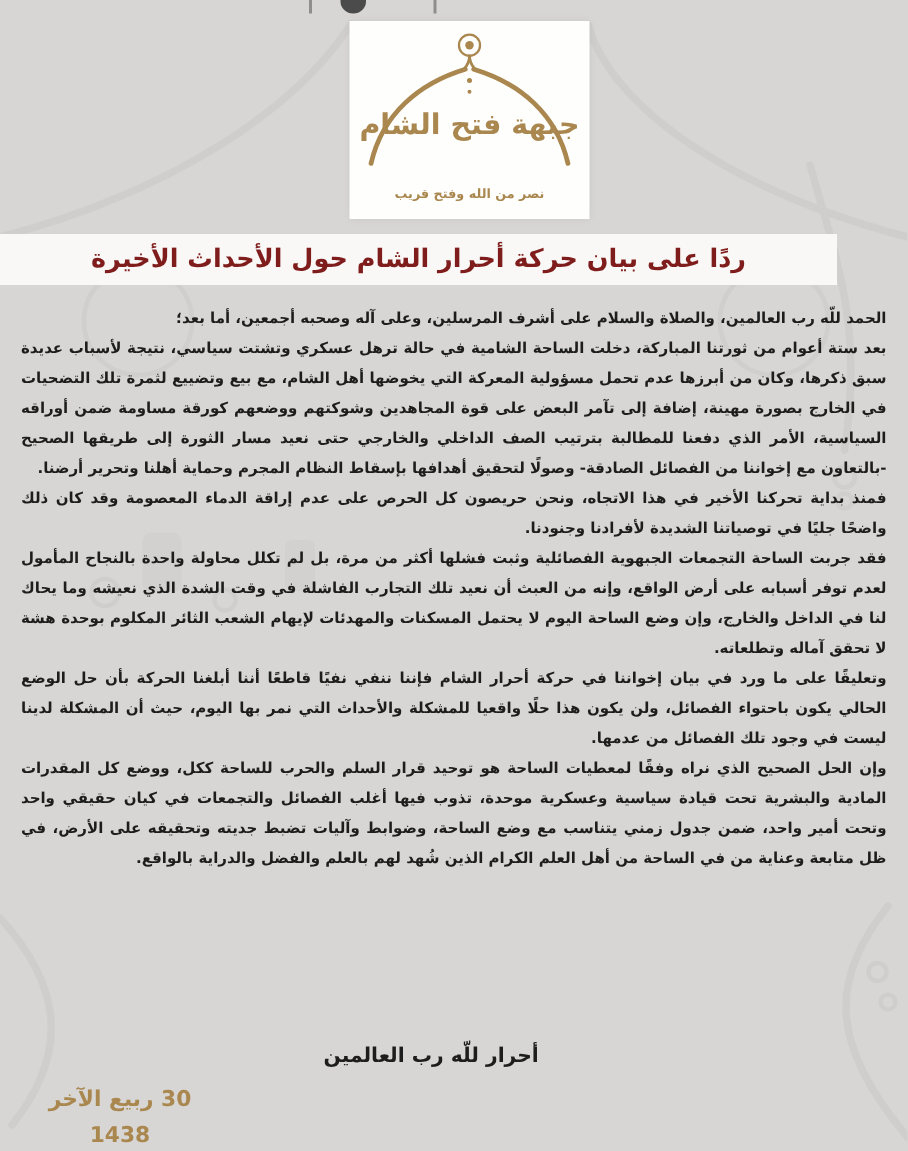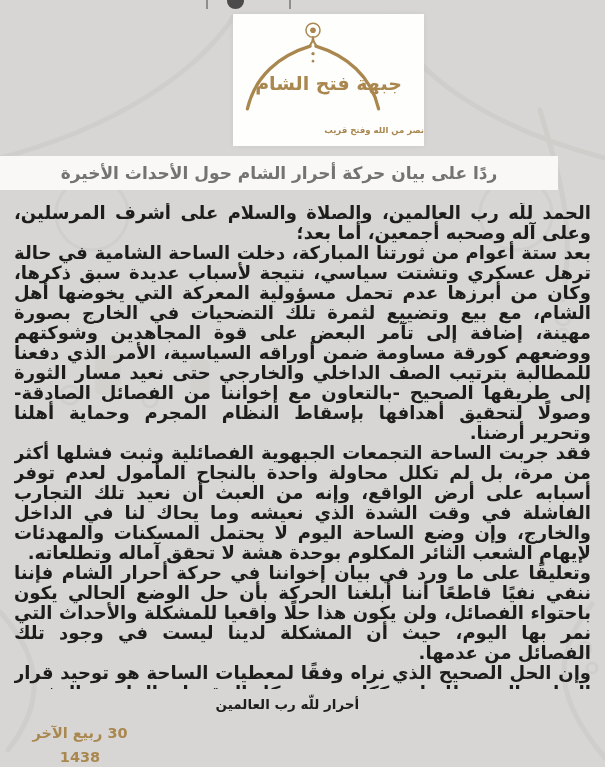--- a/index.html
+++ b/index.html
@@ -32,67 +32,67 @@
   .orn-line.left{left:206px;}
   .orn-line.right{left:289px;}
   .orn-bead{
     position:absolute;top:-7px;left:227px;
     width:17px;height:16px;border-radius:50%;
     background:#4b4b4b;
   }
   
   .logo-card{
     position:absolute;top:14px;left:233px;
-    width:191px;height:132px;
+    width:160px;height:132px;
     background:#fefefd;
     z-index:1;
     box-shadow:0 0 6px rgba(0,0,0,0.06);
   }
   .logo-dome{position:absolute;top:4px;left:5px;}
   .logo-name{
     position:absolute;top:58px;left:0;width:100%;
     text-align:center;
     color:var(--gold);
     font-weight:bold;
     font-size:19px;
     letter-spacing:0;
   }
   .logo-tagline{
     position:absolute;bottom:11px;left:0;width:100%;
-    text-align:right;
+    text-align:center;
     color:var(--gold);
     font-size:8.5px;
     font-weight:bold;
     margin-top:20px;
   }
   
   .title-band{
     position:absolute;top:156px;left:0;
     width:558px;height:34px;
     background:var(--band);
     display:flex;align-items:center;justify-content:center;
     z-index:1;
   }
   .title-band h1{
     direction:rtl;
     font-size:17px;
     font-weight:bold;
-    color:#737373;
+    color:#7f1d1d;
     white-space:nowrap;
   }
   
   .body-text{
     position:absolute;top:203px;left:14px;right:14px;
     height:486px;overflow:hidden;
     direction:rtl;
     text-align:justify;
     z-index:1;
   }
   .body-text .par{
-    font-size:18px;
+    font-size:10px;
     line-height:20px;
     font-weight:bold;
     color:var(--text);
     text-align:justify;
     text-align-last:right;
   }
   
   .closing{
     position:absolute;top:696px;left:0;width:95%;
     text-align:center;
@@ -167,20 +167,21 @@
     <div class="logo-tagline">نصر من الله وفتح قريب</div>
   </div>
 
   <div class="title-band">
     <h1>ردًا على بيان حركة أحرار الشام حول الأحداث الأخيرة</h1>
   </div>
 
   <div class="body-text">
       <p class="par">الحمد للّه رب العالمين، والصلاة والسلام على أشرف المرسلين، وعلى آله وصحبه أجمعين، أما بعد؛</p>
       <p class="par">بعد ستة أعوام من ثورتنا المباركة، دخلت الساحة الشامية في حالة ترهل عسكري وتشتت سياسي، نتيجة لأسباب عديدة سبق ذكرها، وكان من أبرزها عدم تحمل مسؤولية المعركة التي يخوضها أهل الشام، مع بيع وتضييع لثمرة تلك التضحيات في الخارج بصورة مهينة، إضافة إلى تآمر البعض على قوة المجاهدين وشوكتهم ووضعهم كورقة مساومة ضمن أوراقه السياسية، الأمر الذي دفعنا للمطالبة بترتيب الصف الداخلي والخارجي حتى نعيد مسار الثورة إلى طريقها الصحيح -بالتعاون مع إخواننا من الفصائل الصادقة- وصولًا لتحقيق أهدافها بإسقاط النظام المجرم وحماية أهلنا وتحرير أرضنا.</p>
+      <p class="par">فمنذ بداية تحركنا الأخير في هذا الاتجاه، ونحن حريصون كل الحرص على عدم إراقة الدماء المعصومة وقد كان ذلك واضحًا جليًا في توصياتنا الشديدة لأفرادنا وجنودنا.</p>
       <p class="par">فقد جربت الساحة التجمعات الجبهوية الفصائلية وثبت فشلها أكثر من مرة، بل لم تكلل محاولة واحدة بالنجاح المأمول لعدم توفر أسبابه على أرض الواقع، وإنه من العبث أن نعيد تلك التجارب الفاشلة في وقت الشدة الذي نعيشه وما يحاك لنا في الداخل والخارج، وإن وضع الساحة اليوم لا يحتمل المسكنات والمهدئات لإيهام الشعب الثائر المكلوم بوحدة هشة لا تحقق آماله وتطلعاته.</p>
       <p class="par">وتعليقًا على ما ورد في بيان إخواننا في حركة أحرار الشام فإننا ننفي نفيًا قاطعًا أننا أبلغنا الحركة بأن حل الوضع الحالي يكون باحتواء الفصائل، ولن يكون هذا حلًا واقعيا للمشكلة والأحداث التي نمر بها اليوم، حيث أن المشكلة لدينا ليست في وجود تلك الفصائل من عدمها.</p>
       <p class="par">وإن الحل الصحيح الذي نراه وفقًا لمعطيات الساحة هو توحيد قرار السلم والحرب للساحة ككل، ووضع كل المقدرات المادية والبشرية تحت قيادة سياسية وعسكرية موحدة، تذوب فيها أغلب الفصائل والتجمعات في كيان حقيقي واحد وتحت أمير واحد، ضمن جدول زمني يتناسب مع وضع الساحة، وضوابط وآليات تضبط جديته وتحقيقه على الأرض، في ظل متابعة وعناية من في الساحة من أهل العلم الكرام الذين شُهد لهم بالعلم والفضل والدراية بالواقع.</p>
     </div>
 
   <div class="closing">أحرار للّه رب العالمين</div>
 
   <div class="dates">
     <div>30 ربيع الآخر 1438</div>
 

